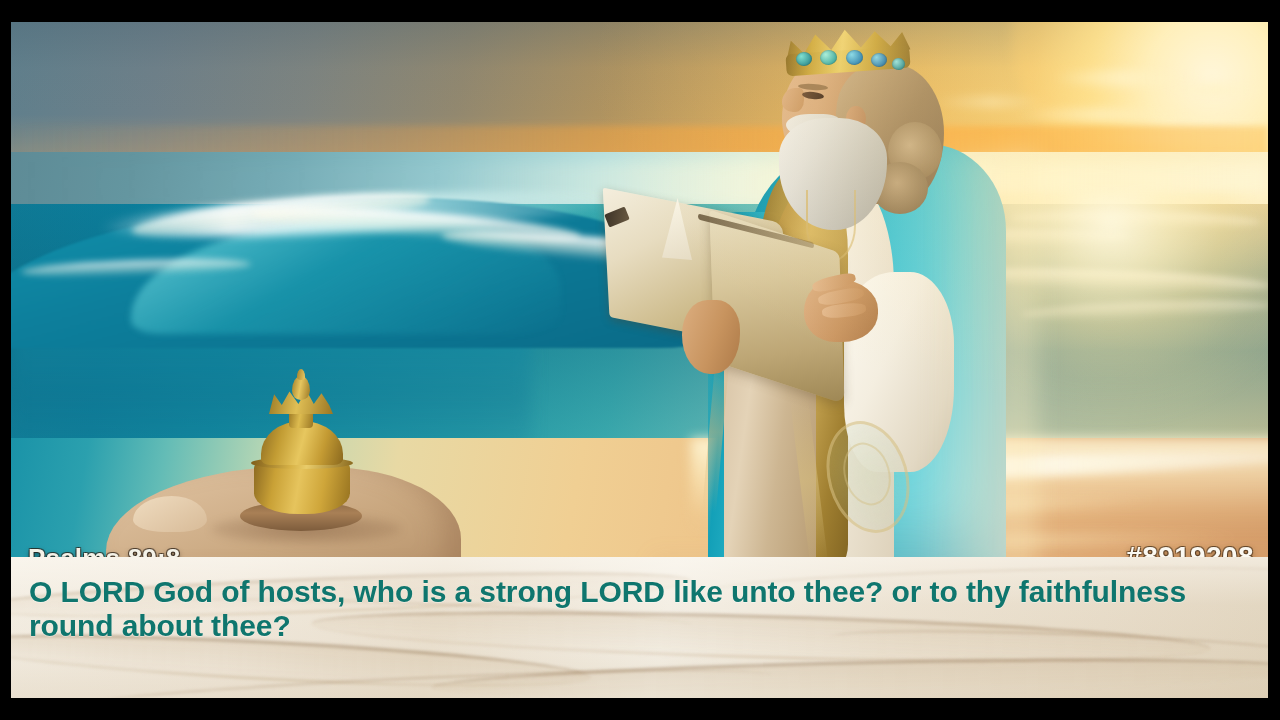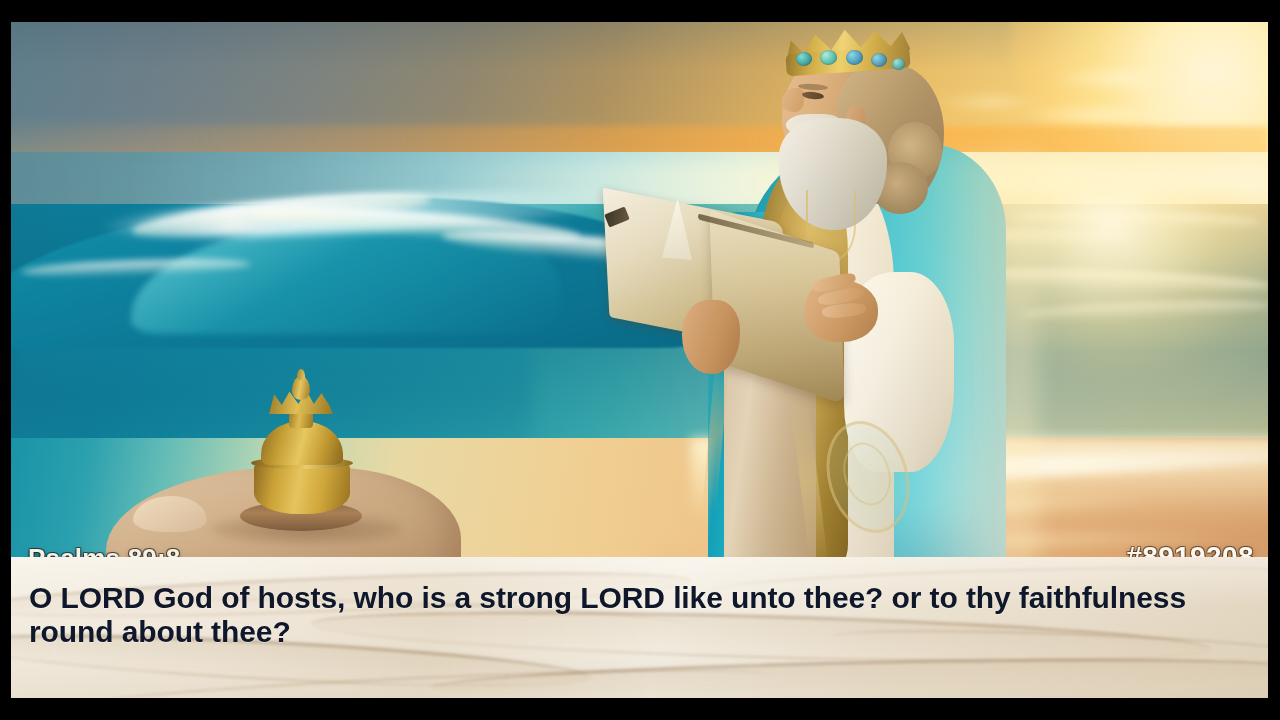--- a/index.html
+++ b/index.html
@@ -795,26 +795,26 @@
     background: linear-gradient(to bottom,
       rgba(255,252,246,0.55) 0%,
       rgba(250,244,232,0.12) 34%,
       rgba(226,212,186,0.10) 70%,
       rgba(214,196,166,0.28) 100%);
   }
 
   .caption-text {
     position: absolute;
     left: 18px;
-    top: 24px;
+    top: 18px;
     width: 1232px;
     font-size: 30px;
     font-weight: bold;
     line-height: 1.13;
-    color: #0f172a;
+    color: #0f766e;
     letter-spacing: -0.1px;
     text-shadow: 0 1px 0 rgba(255,255,255,0.35);
   }
 
   
   .bar {
     position: absolute;
     background: #000000;
   }
   .bar-top    { left: 0; top: 0; width: 1280px; height: 22px; }

